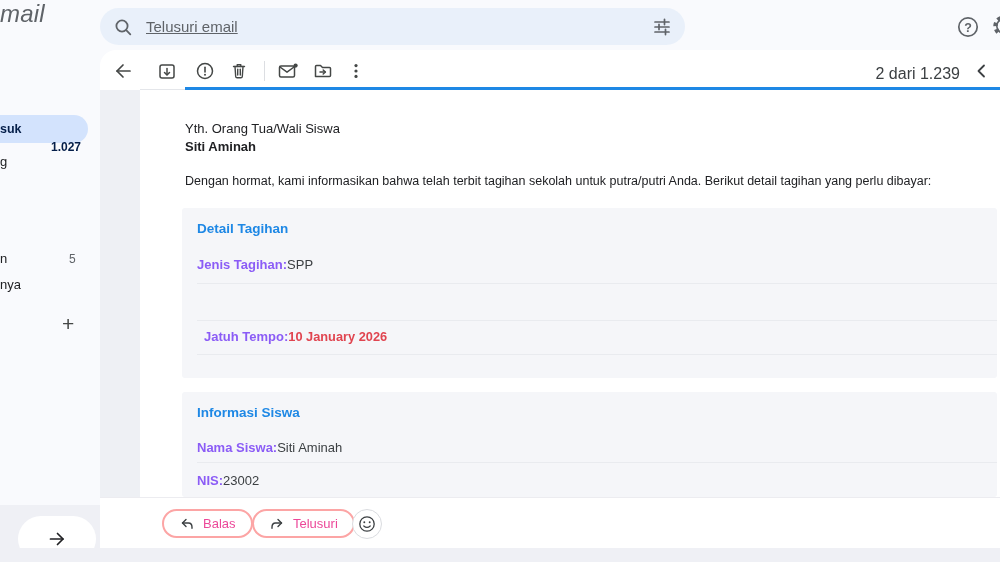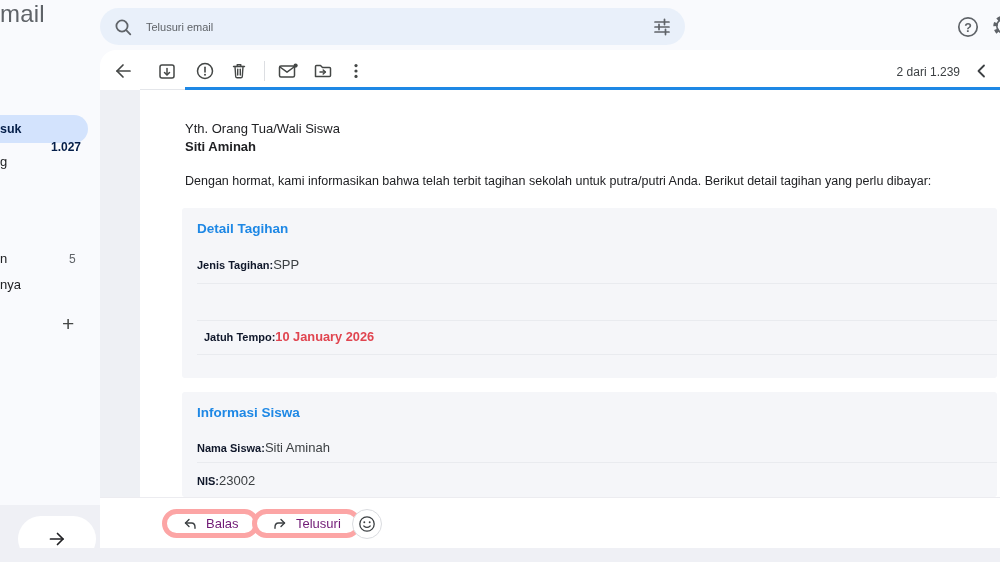--- a/index.html
+++ b/index.html
@@ -4,65 +4,65 @@
 <style>
   html,body{margin:0;padding:0;}
   #screen{
     position:relative;width:1000px;height:562px;overflow:hidden;
     background:#f9fafd;font-family:"Liberation Sans",sans-serif;
     -webkit-font-smoothing:antialiased;
   }
   .abs{position:absolute;}
 
   
-  .gmail-logo{left:0;top:10;font-size:24px;color:#5f6368;letter-spacing:.2px;}
+  .gmail-logo{left:0;top:10;font-size:24px;color:#5f6368;letter-spacing:.2px;font-style:italic;}
   .search-bar{
     left:100;top:8;width:585px;height:37px;border-radius:19px;background:#e9f0fa;
     display:flex;align-items:center;left:100px;top:8px;cursor:text;
   }
   .search-icon{margin-left:13px;display:flex;}
-  .search-placeholder{margin-left:13px;font-size:11px;color:#5f6368;}
+  .search-placeholder{margin-left:13px;font-size:15px;color:#5f6368;text-decoration:underline;}
   .tune-icon{margin-left:auto;margin-right:13px;display:flex;cursor:pointer;}
   .help-btn{left:955px;top:14px;width:26px;height:26px;display:flex;align-items:center;justify-content:center;cursor:pointer;}
   .gear-btn{left:991px;top:13px;width:26px;height:26px;display:flex;align-items:center;justify-content:center;cursor:pointer;}
 
   
   .mail-card{left:100px;top:50px;width:900px;height:498px;background:#fff;border-radius:16px 0 0 16px;}
   .tb{position:absolute;top:8px;width:26px;height:26px;display:flex;align-items:center;justify-content:center;cursor:pointer;border-radius:50%;}
   .tb-back{left:10px;}.tb-archive{left:54px;}.tb-alert{left:92px;}.tb-trash{left:126px;}
   .tb-envelope{left:175px;}.tb-folder{left:210px;}.tb-more{left:243px;}
   .tb-sep{position:absolute;left:164px;top:11px;width:1px;height:20px;background:#dcdee2;}
-  .pagination{position:absolute;right:40px;top:15px;font-size:12px;color:#3c4043;}
+  .pagination{position:absolute;right:40px;top:15px;font-size:16px;color:#3c4043;}
   .page-chevron{position:absolute;left:870px;top:9px;width:24px;height:24px;display:flex;align-items:center;justify-content:center;cursor:pointer;}
   .toolbar-divider{position:absolute;left:40px;top:39px;width:860px;height:1px;background:#e4e6ea;}
   .email-topline{position:absolute;left:85px;top:37px;width:815px;height:3px;background:#1e88e5;}
   .gutter{position:absolute;left:0;top:40px;width:40px;height:407px;background:#eef0f4;}
 
   
   .salutation{position:absolute;left:85px;top:71px;font-size:13px;color:#202124;}
   .recipient{position:absolute;left:85px;top:89px;font-size:13px;font-weight:bold;color:#202124;}
   .intro{position:absolute;left:85px;top:124px;font-size:12.5px;color:#202124;white-space:nowrap;}
 
   .section-box{position:absolute;left:82px;width:815px;background:#f5f6f9;border-radius:3px;text-align:right;}
   .box-detail{top:158px;height:170px;}
   .box-info{top:342px;height:105px;}
   .section-title{position:absolute;left:15px;top:13px;font-size:13.5px;font-weight:bold;color:#1e88e5;}
   .detail-row{position:absolute;left:15px;display:flex;align-items:baseline;white-space:nowrap;}
-  .row-label{font-size:11px;font-weight:bold;color:#0f172a;}
+  .row-label{font-size:13px;font-weight:bold;color:#8b5cf6;}
   .row-value{font-size:13px;color:#3c4043;}
   .val-red{color:#e04550;font-weight:bold;font-size:12.8px;}
   .val-red-big{color:#cf2f3c;font-weight:bold;font-size:17px;}
   .row-divider{position:absolute;left:15px;right:0;height:1px;background:#e9ebef;}
   .b1r1{top:49px;}.b1d1{top:75px;}.b1r2{top:80px;}.b1d2{top:112px;}.b1r3{top:121px;margin-left:7px;}.b1d3{top:146px;}
   .b2r1{top:48px;}.b2d1{top:70px;}.b2r2{top:81px;}
 
   
   .reply-bar{position:absolute;left:0;top:447px;width:900px;height:51px;background:#fff;border-top:1px solid #ececf0;}
-  .pill-btn{position:absolute;top:11px;height:29px;box-sizing:border-box;border:5px solid #fca5a5;border-radius:15px;
-    background:#fff;display:inline-flex;align-items:center;gap:8px;padding:0 15px;font-size:13px;color:#701a75;cursor:pointer;}
+  .pill-btn{position:absolute;top:11px;height:29px;box-sizing:border-box;border:2px solid #fca5a5;border-radius:15px;
+    background:#fff;display:inline-flex;align-items:center;gap:8px;padding:0 15px;font-size:13px;color:#ec4899;cursor:pointer;}
   .reply-btn{left:62px;}
   .forward-btn{left:152px;}
   .emoji-btn{position:absolute;left:252px;top:11px;width:30px;height:30px;box-sizing:border-box;border:1px solid #dadce0;
     border-radius:50%;background:#fff;display:flex;align-items:center;justify-content:center;cursor:pointer;}
 
   
   .nav-active-pill{left:-28px;top:115px;width:116px;height:28px;background:#d3e3fd;border-radius:14px;cursor:pointer;}
   .nav-active-label{position:absolute;left:28px;top:7px;font-size:12.5px;font-weight:bold;color:#041e49;}
   .nav-active-count{position:absolute;right:7px;top:25px;font-size:12px;font-weight:bold;color:#041e49;}
   .nav-frag{font-size:13px;color:#202124;cursor:pointer;}

